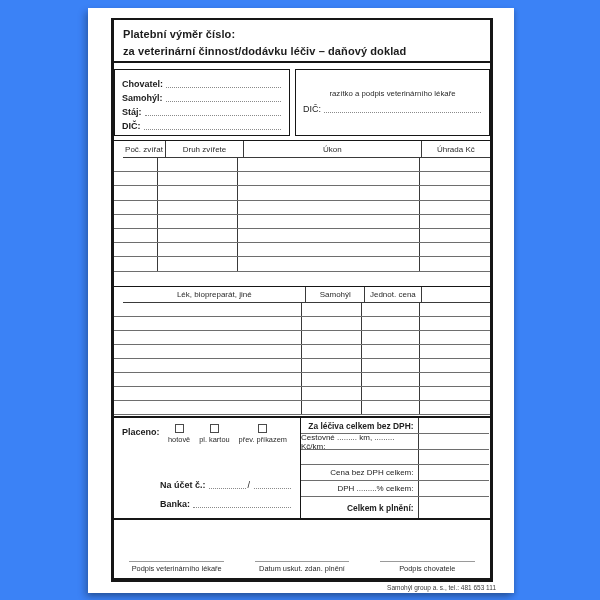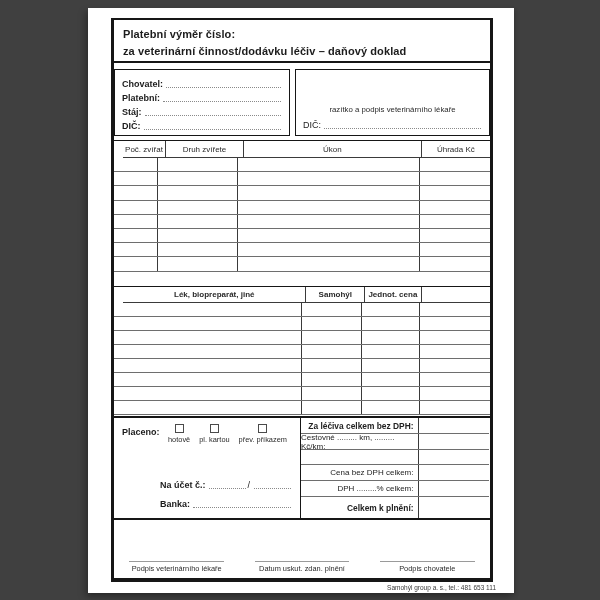--- a/index.html
+++ b/index.html
@@ -1,41 +1,41 @@
 <!DOCTYPE html>
 <html><head>
 <meta charset="utf-8">
 <style>
   * { margin:0; padding:0; box-sizing:border-box; }
   html,body { width:600px; height:600px; background:#ffffff; font-family:"Liberation Sans", sans-serif; color:#1c1c1c; }
-  .page { position:relative; width:600px; height:600px; background:#404040; overflow:hidden; }
+  .page { position:relative; width:600px; height:600px; background:#3b82f6; overflow:hidden; }
   .paper { position:absolute; left:88px; top:8px; width:426px; height:585px; background:#ffffff;
            box-shadow:-3px 4px 7px rgba(0,0,0,0.28), 2px 2px 4px rgba(0,0,0,0.12); }
   .frame { position:absolute; left:23px; top:10px; width:382px; height:564px;
            border:solid #161616; border-width:2px 3px 4px 3px; background:#ffffff; }
   
   .title-box { position:absolute; left:0; top:0; width:376px; height:43px; border-bottom:2px solid #161616; padding:6px 0 0 9px; }
   .title-box .t { font-weight:bold; font-size:11px; line-height:17px; letter-spacing:0.1px; }
   
   .owner-box { position:absolute; left:0; top:49px; width:176px; height:67px; border:1.5px solid #161616; padding:5px 7px 4px 7px; display:flex; flex-direction:column; justify-content:space-between; }
   .field-row { display:flex; align-items:flex-end; height:14px; }
   .field-row .lbl { font-weight:bold; font-size:9px; white-space:nowrap; }
   .leader { flex:1; border-bottom:1.2px dotted #8a8a8a; height:9px; margin:0 1px 1px 3px; }
-  .stamp-box { position:absolute; left:181px; top:49px; width:195px; height:67px; border:1.5px solid #161616; display:flex; flex-direction:column; justify-content:flex-end; padding:0 7px 5px 7px; }
+  .stamp-box { position:absolute; left:181px; top:49px; width:195px; height:67px; border:1.5px solid #161616; display:flex; flex-direction:column; justify-content:flex-end; padding:0 7px 21px 7px; }
   .stamp-cap { font-size:7.8px; text-align:center; color:#2a2a2a; margin-bottom:3px; }
   .dic-row { display:flex; align-items:flex-end; height:13px; }
   .dic-row .lbl { font-size:9px; }
   
   .tbl { position:absolute; left:0; width:376px; border-top:1.5px solid #161616; background:#fff; }
   .trow { display:flex; border-bottom:1px solid #6e6e6e; }
   .trow.hdr { border-bottom:1px solid #3a3a3a;margin-left:9px; }
   .tcell { border-right:1px solid #3a3a3a; height:100%; display:flex; align-items:center; justify-content:center; font-size:8px; color:#2a2a2a; }
   .tcell.last { border-right:none; }
   .acts { top:120px; }
-  .meds { top:265.5px;font-weight:bold; }
+  .meds { top:265.5px; }
   .total-row { display:flex; height:14px; border-bottom:none; }
   .total-row .blank { width:188px; border-right:1px solid #3a3a3a; }
   .total-row .tl { width:118px; border-right:1px solid #3a3a3a; display:flex; align-items:center; justify-content:center; font-size:8.3px; font-weight:bold; }
   .total-row .amt { width:70px; }
   
   .bottom { position:absolute; left:0; top:396px; width:376px; height:102px; border-top:2px solid #161616; display:flex; }
   .pay-box { width:187px; border-right:1.5px solid #161616; display:flex; flex-direction:column; padding:6px 8px 9px 8px; }
   .pay-row { display:flex; align-items:flex-start; }
   .pay-lbl { font-weight:bold; font-size:9px; margin-top:3px; width:46px; }
   .chk-group { display:flex; flex-direction:column; align-items:center; margin-right:9px; }
@@ -68,21 +68,21 @@
         <div class="t">Platební výměr číslo:</div>
         <div class="t">za veterinární činnost/dodávku léčiv – daňový doklad</div>
       </div>
 
       <div class="owner-box">
         <div class="field-row">
           <span class="lbl">Chovatel:</span>
           <span class="leader"></span>
         </div>
         <div class="field-row">
-          <span class="lbl">Platební:</span>
+          <span class="lbl">Samohýl:</span>
           <span class="leader"></span>
         </div>
         <div class="field-row">
           <span class="lbl">Stáj:</span>
           <span class="leader"></span>
         </div>
         <div class="field-row">
           <span class="lbl">DIČ:</span>
           <span class="leader"></span>
         </div>

